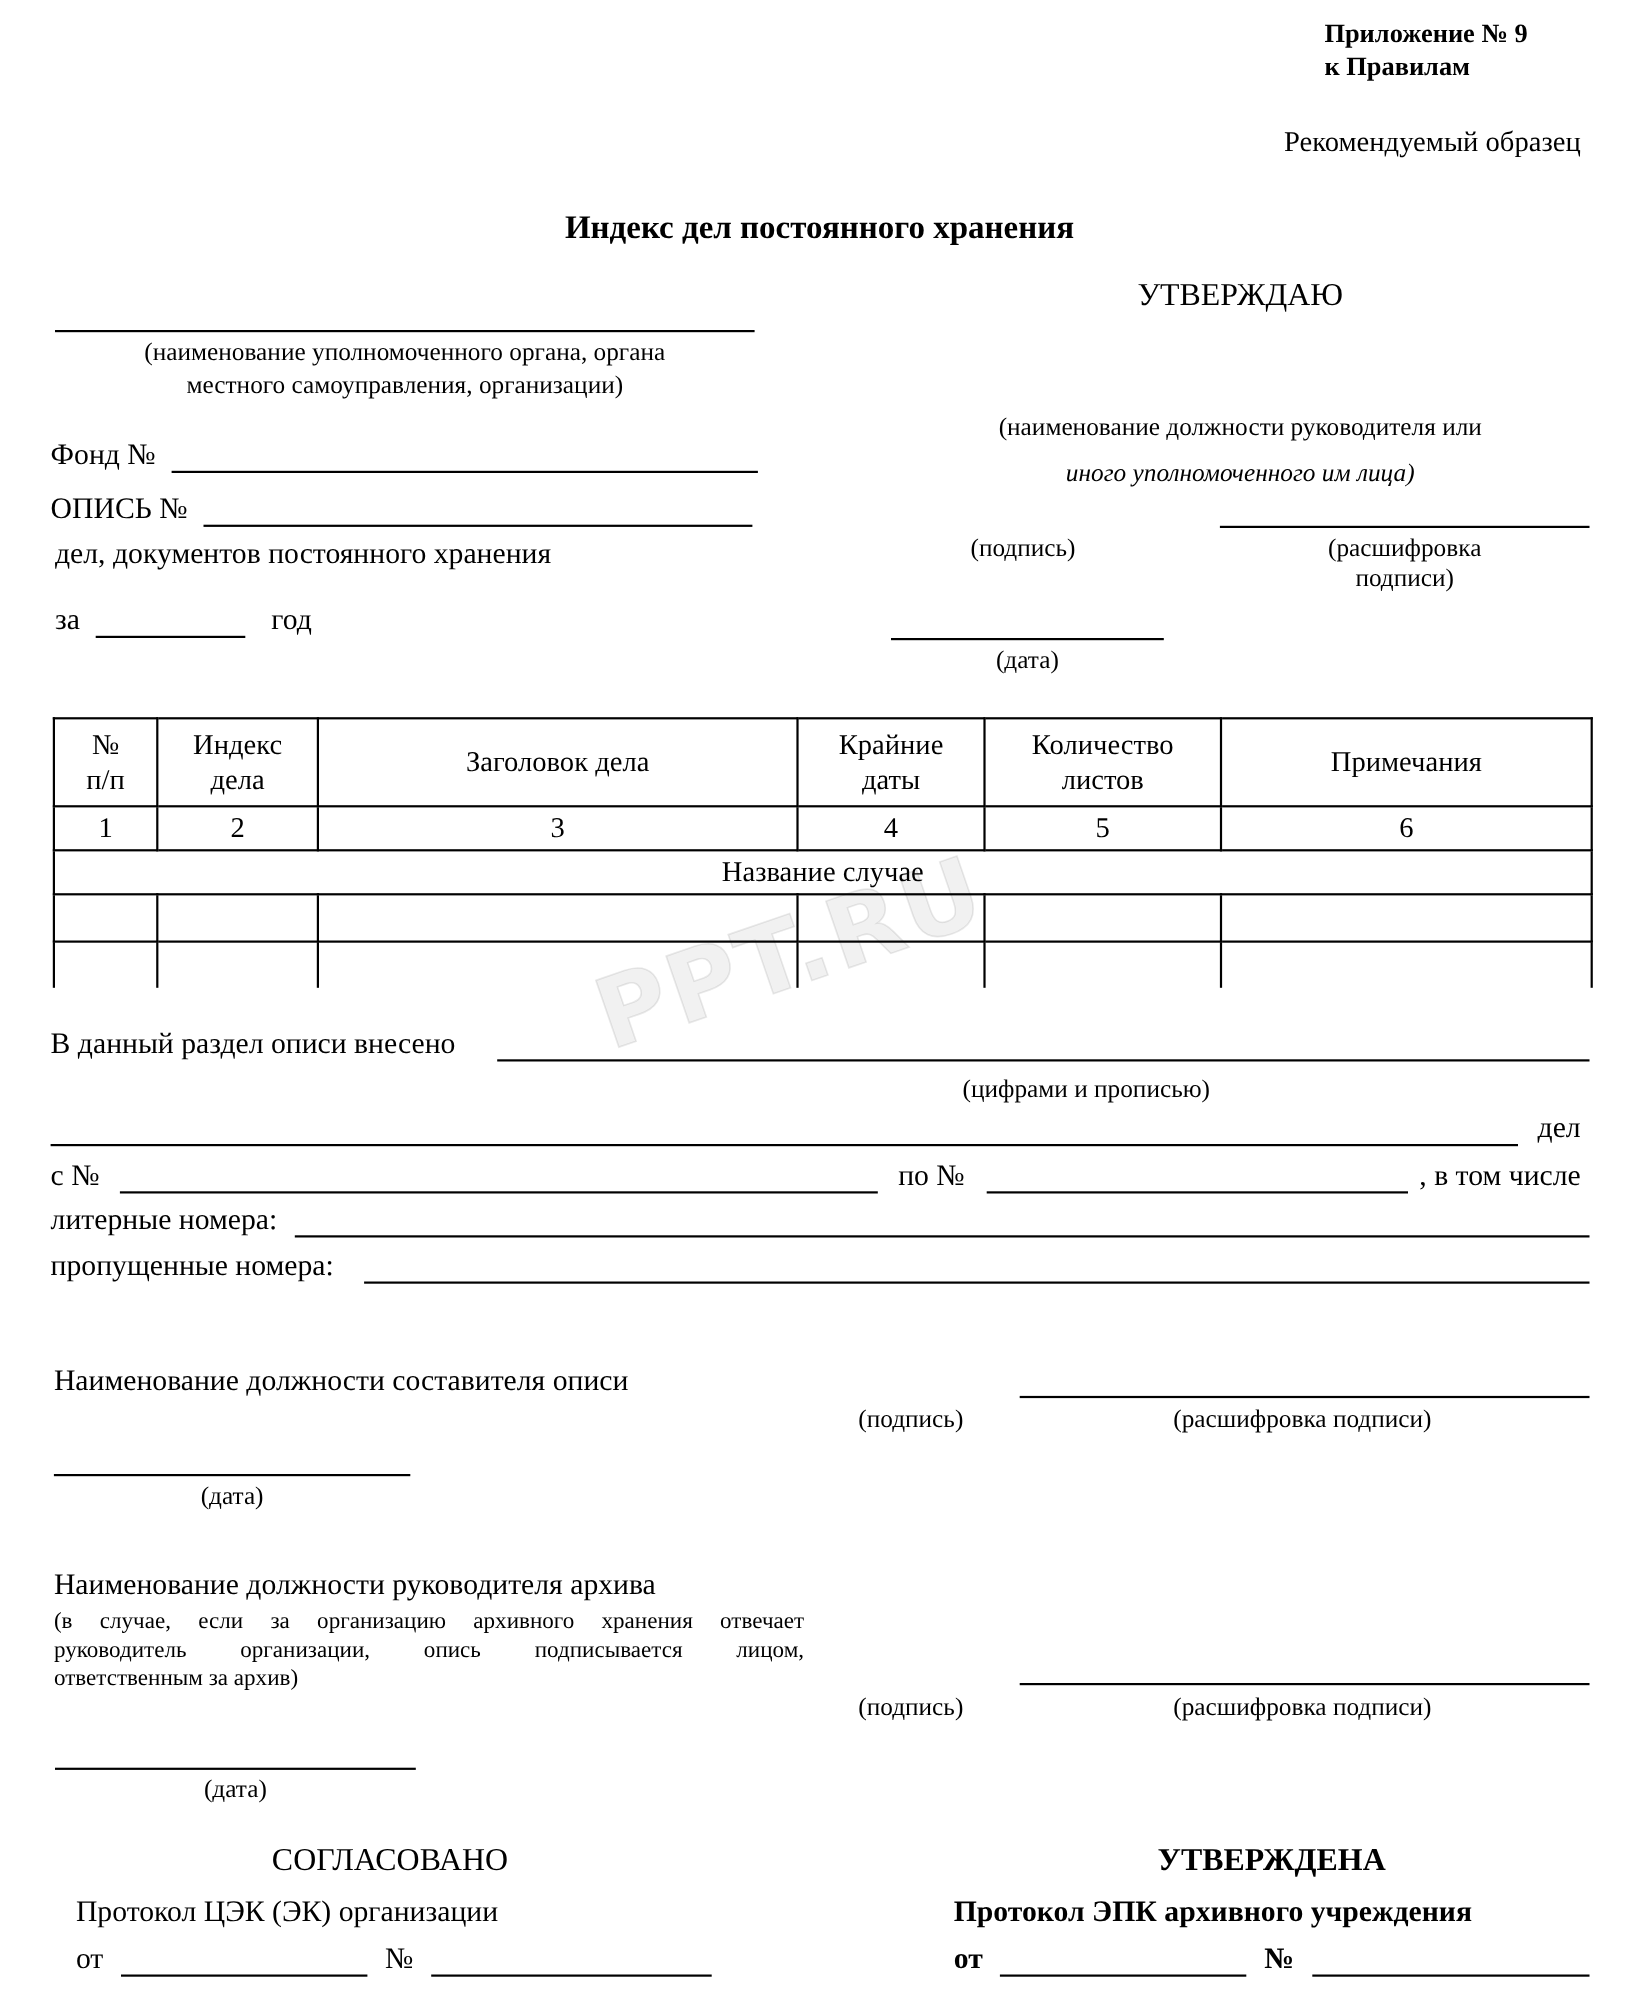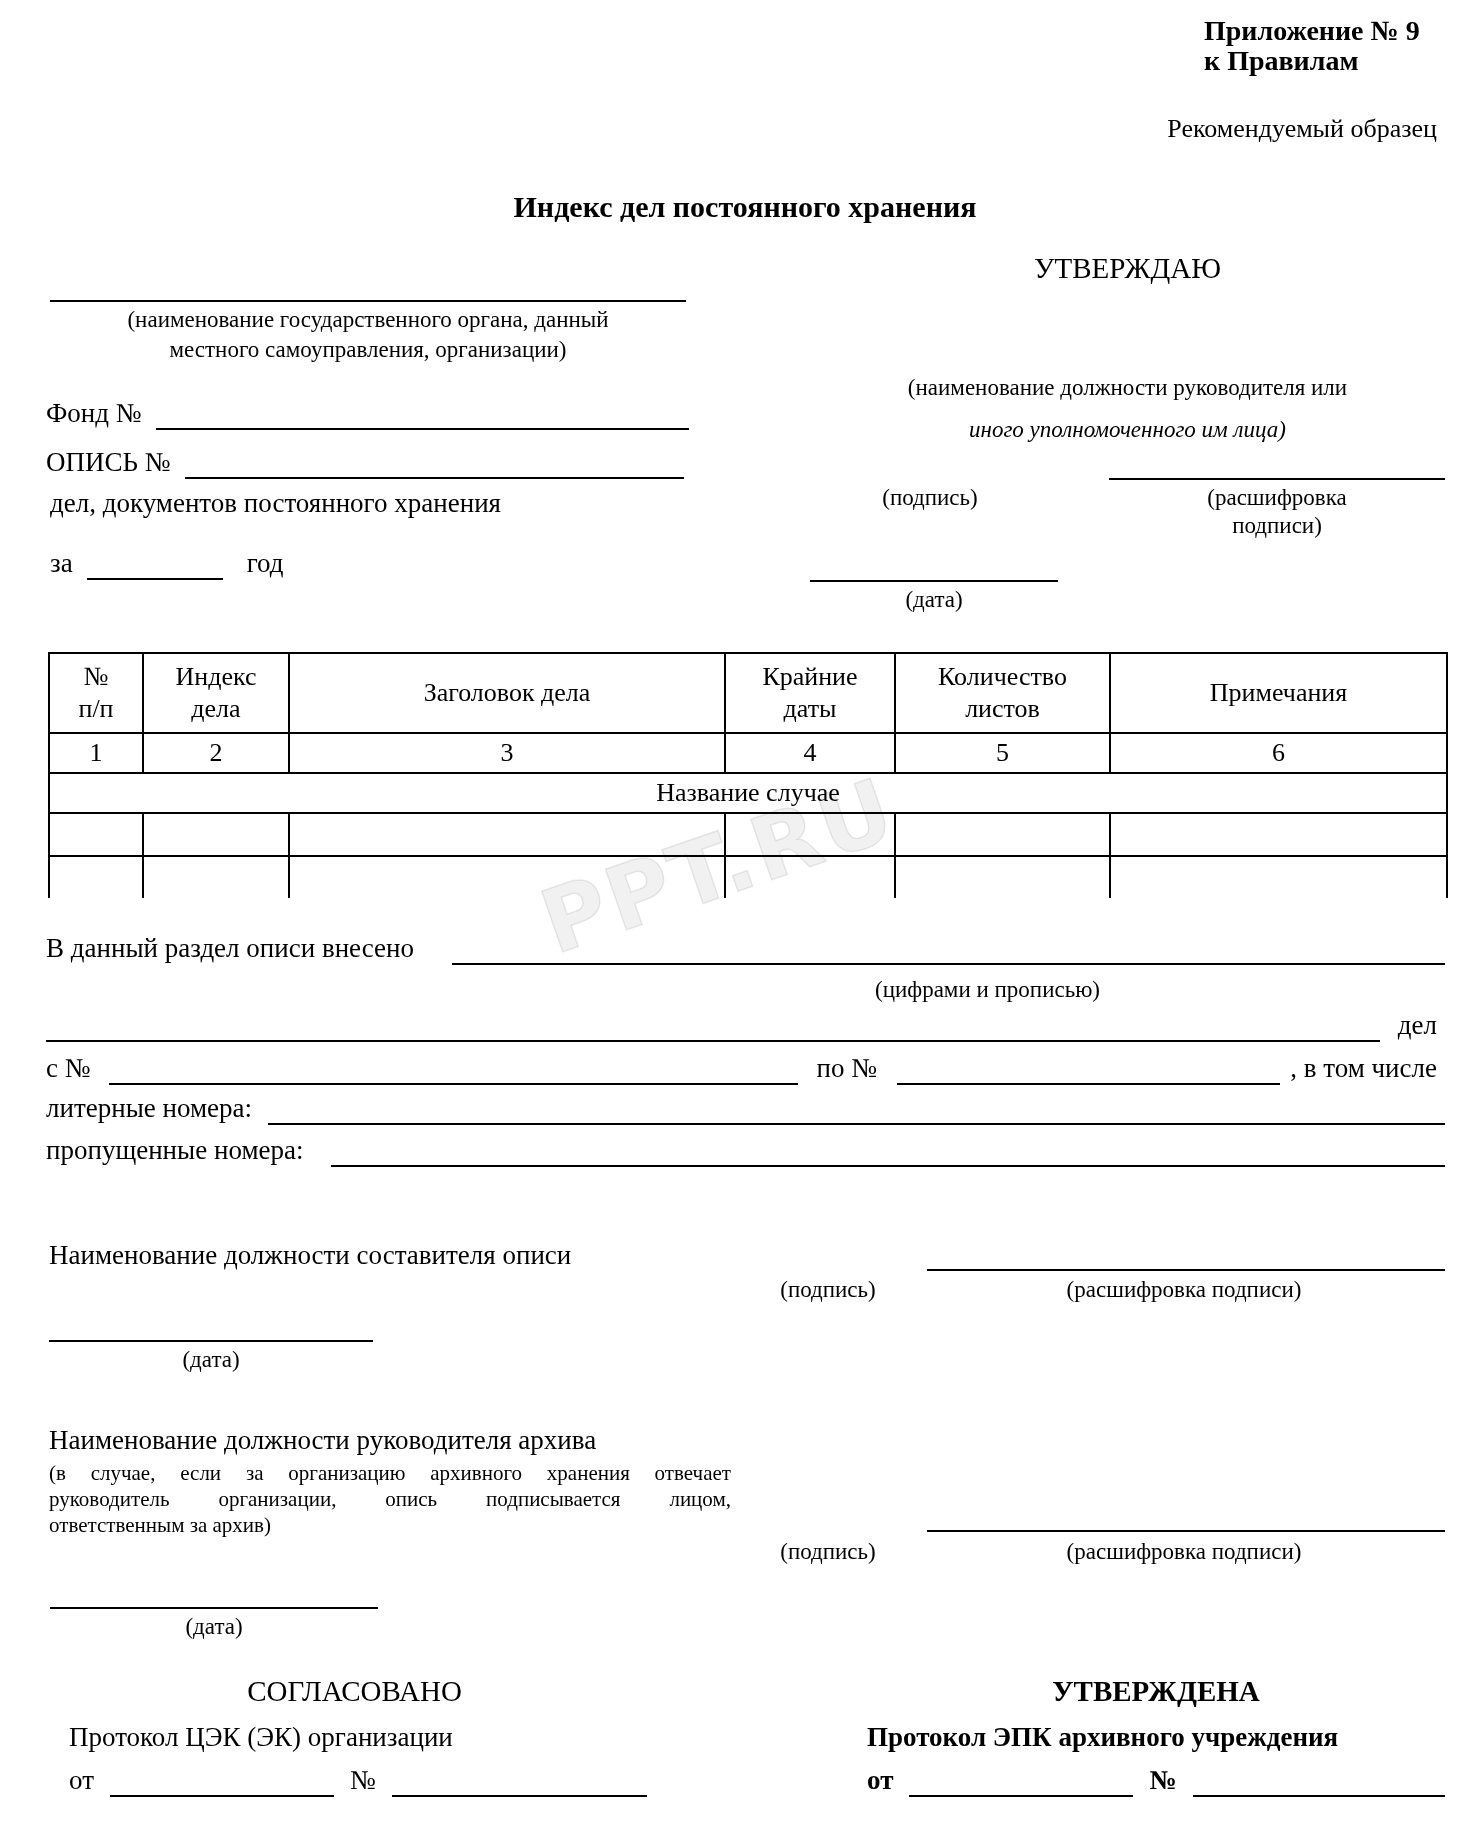--- a/index.html
+++ b/index.html
@@ -19,21 +19,21 @@
   .fill-row{display:flex;align-items:flex-end;}
   .lbl{white-space:nowrap;padding-bottom:3px;line-height:1;}
   .ln{flex:1 1 auto;align-self:stretch;border-bottom:2px solid #000;}
   .ln.fixed{flex:0 0 auto;}
   
   .fs-body{font-size:27px;}
   .fs-cap{font-size:23px;line-height:28px;}
   .fs-note{font-size:21px;line-height:26px;}
   .fs-stamp{font-size:29px;}
   .fs-table{font-size:26px;}
-  .fs-appendix{font-size:28px;line-height:30px;}
+  .fs-appendix{font-size:24px;line-height:30px;}
   .fs-recommended{font-size:26px;}
   .fs-title{font-size:30px;}
 
   
   .appendix{left:1204px;top:16px;width:250px;}
   .recommended{left:1007px;top:114px;width:430px;}
   .doc-title{left:46px;top:190px;width:1398px;}
 
   
   .org{left:46px;top:286px;width:644px;height:300px;}
@@ -137,21 +137,21 @@
   <div class="abs appendix fs-appendix bold">
     <div>Приложение № 9</div>
     <div>к Правилам</div>
   </div>
   <div class="abs recommended fs-recommended right">Рекомендуемый образец</div>
 
   <div class="abs doc-title fs-title bold center">Индекс дел постоянного хранения</div>
 
   <div class="abs org">
     <div class="rule"></div>
-    <div class="cap1 fs-cap center">(наименование государственного органа, данный</div>
+    <div class="cap1 fs-cap center">(наименование уполномоченного органа, органа</div>
     <div class="cap2 fs-cap center">местного самоуправления, организации)</div>
     <div class="fund-row fill-row fs-body">
       <span class="lbl">Фонд №</span>
       <span class="ln gap"></span>
     </div>
     <div class="opis-row fill-row fs-body">
       <span class="lbl">ОПИСЬ №</span>
       <span class="ln gap"></span>
     </div>
     <div class="sub fs-body">дел, документов постоянного хранения</div>

